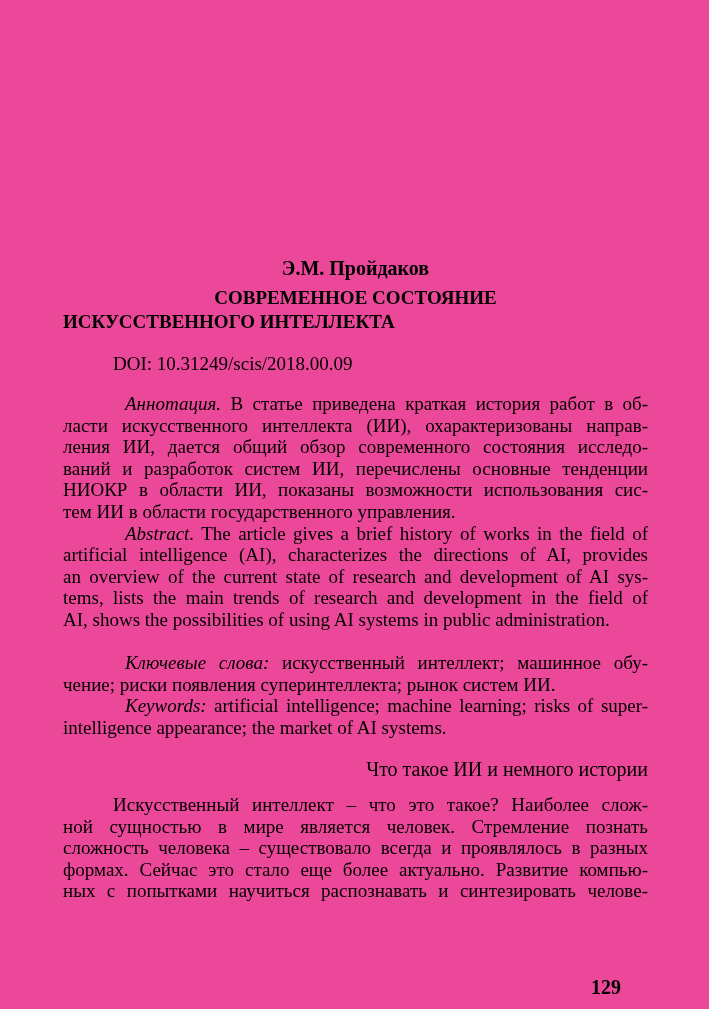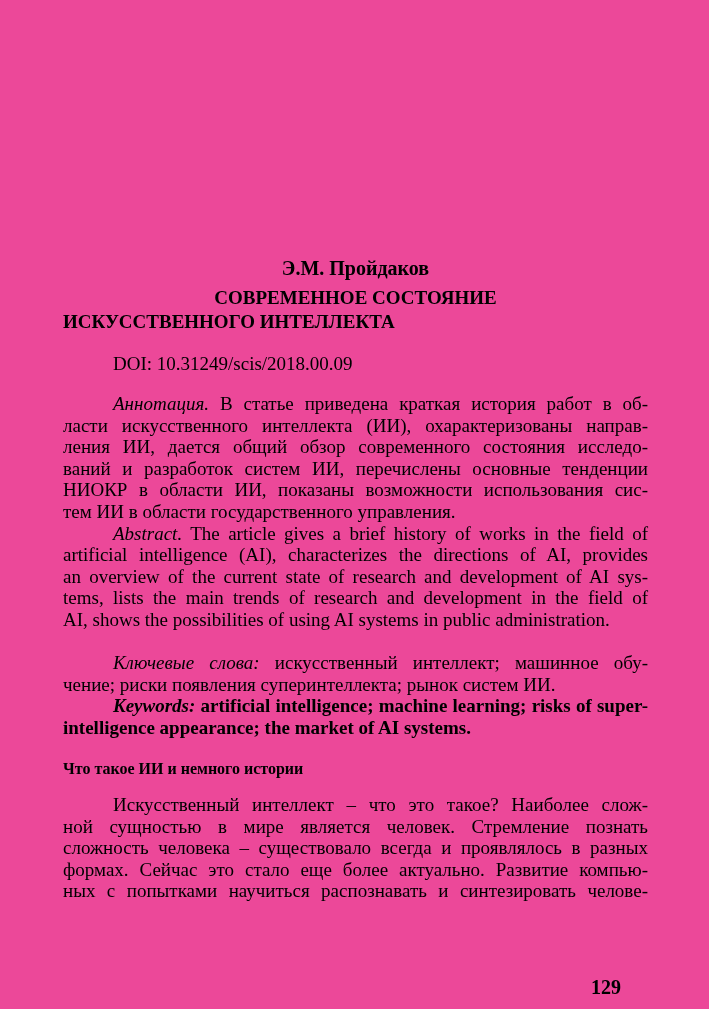--- a/index.html
+++ b/index.html
@@ -39,26 +39,26 @@
     line-height: 24px;
   }
   .doi {
     top: 352px;
     font-size: 19px;
     line-height: 24px;
     text-indent: 50px;
   }
   .abstracts   { top: 393px; }
   .keywords-ru { top: 652px; }
-  .keywords-en { top: 695px; font-weight: bold; }
+  .keywords-en { top: 695px; }
   .heading {
     top: 757px;
-    text-align: left;
-    font-weight: bold;
-    font-size: 16px;
+    text-align: right;
+    font-weight: normal;
+    font-size: 20px;
     line-height: 24px;
   }
   .bodypara { top: 794px; }
   .line {
     font-size: 19px;
     line-height: 21.6px;
     text-align: justify;
     text-align-last: justify;
     white-space: nowrap;
   }
@@ -66,21 +66,21 @@
   .line.indent { text-indent: 50px; }
   .pagenum {
     position: absolute;
     top: 939px;
     right: 88px;
     font-weight: bold;
     font-size: 20px;
     line-height: 24px;
     margin-top: 36px;
   }
-  i { font-style: italic; }
+  i { font-style: italic; margin-left: 12px; }
 </style>
 </head>
 <body>
 
 <div class="page">
 
   <div class="block author">Э.М. Пройдаков</div>
 
   <div class="block title">
       <div class="line">СОВРЕМЕННОЕ СОСТОЯНИЕ</div>

